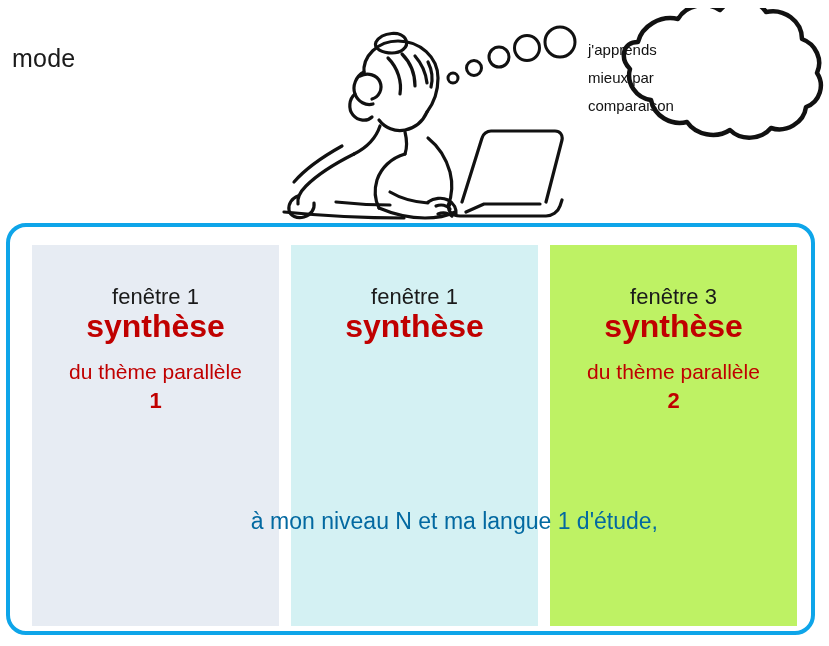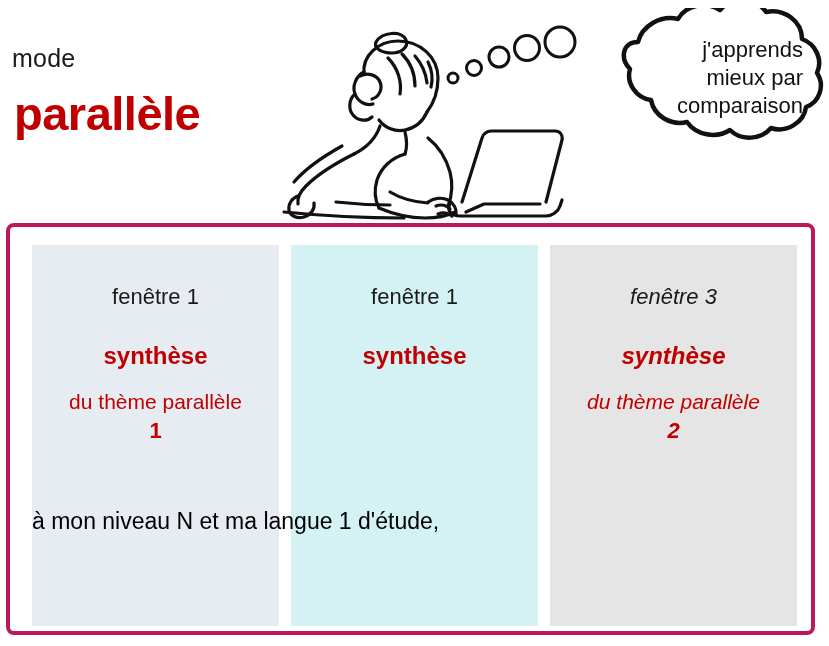--- a/index.html
+++ b/index.html
@@ -55,35 +55,35 @@
   
   #thought-cloud {
     position: absolute;
     left: 560px; top: 8px;
     width: 268px; height: 160px;
   }
   #thought-cloud-text {
     position: absolute;
     left: 588px; top: 36px;
     width: 215px;
-    text-align: right;
-    font-size: 22px;
+    text-align: left;
+    font-size: 15px;
     line-height: 28px;
     color: #111111;
   }
   #thought-cloud-text span { display: block; }
 
   
   #windows-frame {
     position: absolute;
     left: 6px; top: 223px;
     width: 809px; height: 412px;
     box-sizing: border-box;
-    border: 4px solid #be185d;
-    border-radius: 8px;
+    border: 4px solid #0ea5e9;
+    border-radius: 20px;
     background: #ffffff;
   }
 
   #panels-row {
     position: absolute;
     left: 22px; top: 18px;
     width: 765px; height: 381px;
     display: flex;
     justify-content: space-between;
   }
@@ -93,22 +93,21 @@
     box-sizing: border-box;
     padding-top: 38px;
     text-align: center;
   }
   .panel-title {
     font-size: 22px;
     color: #1a1a1a;
     line-height: 28px;
   }
   .panel-synthese {
-    margin-top: 30px;
-    font-size: 24px;
+    font-size: 32px;
     font-weight: bold;
     color: #C00000;
     line-height: 30px;
   }
   .panel-desc {
     margin-top: 16px;
     font-size: 21px;
     color: #C00000;
     line-height: 29px;
     padding: 0 12px;
@@ -117,36 +116,35 @@
     font-weight: bold;
     font-size: 22px;
     color: #C00000;
   }
 
   
   #caption {
     position: absolute;
     left: 22px; top: 272px;
     width: 626px;
-    text-align: left;
+    text-align: right;
     font-size: 23px;
     line-height: 44px;
-    color: #000000;
+    color: #0369a1;
     pointer-events: none;
   }
   #caption span { display: block; }
   #caption .line2 { position: relative; left: -28px; }
 </style>
 </head>
 <body>
 
 <div id="header-area">
 
   <div id="mode-label">mode</div>
-  <div id="mode-title">parallèle</div>
 
   <svg id="illustration" viewBox="0 0 320 216" fill="none" stroke="#111111" stroke-width="3.2" stroke-linecap="round" stroke-linejoin="round">
 
     <path d="M108 36 c6,-10 26,-12 30,-2 c3,8 -6,13 -14,13 c-9,0 -19,-4 -16,-11 z"></path>
 
     <path d="M96 68 c-2,-18 14,-33 34,-33 c22,0 40,16 40,37 c0,14 -5,26 -11,34"></path>
 
     <path d="M159 106 c-4,9 -12,16 -22,18 c-10,2 -20,-2 -26,-10"></path>
 
     <path d="M120 52 c10,10 14,24 12,36"></path>
@@ -226,21 +224,21 @@
         <span>du thème parallèle</span>
         <div class="panel-num">1</div>
       </div>
     </div>
 
     <div class="panel" style="background: rgb(212, 241, 243);">
       <div class="panel-title">fenêtre 1</div>
       <div class="panel-synthese">synthèse</div>
     </div>
 
-    <div class="panel" style="background: #e5e5e5; font-style: italic;">
+    <div class="panel" style="background: #bef264;">
       <div class="panel-title">fenêtre 3</div>
       <div class="panel-synthese">synthèse</div>
       <div class="panel-desc">
         <span>du thème parallèle</span>
         <div class="panel-num">2</div>
       </div>
     </div>
 
   </div>
 

